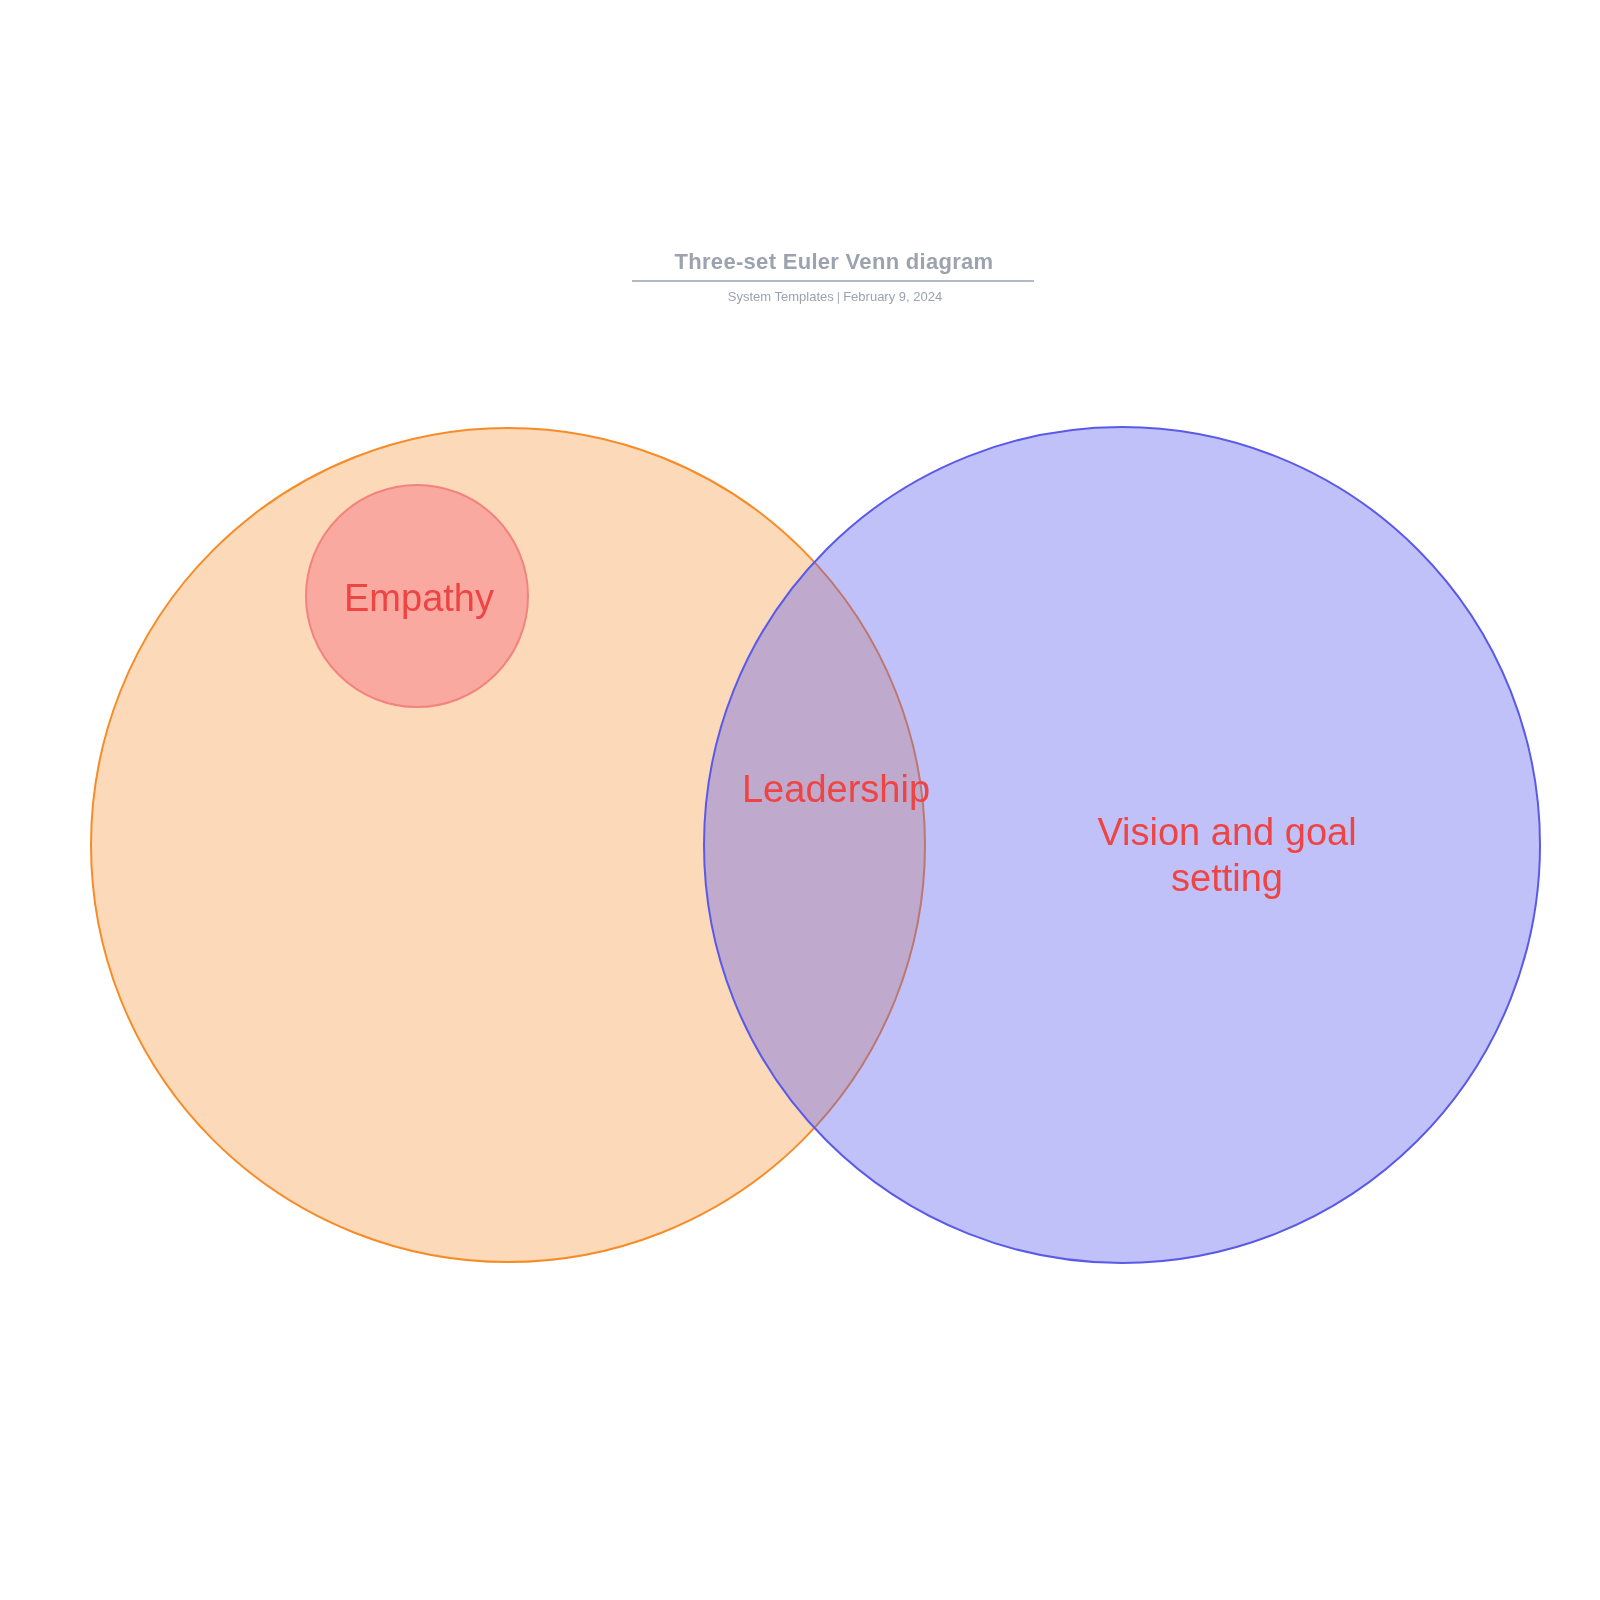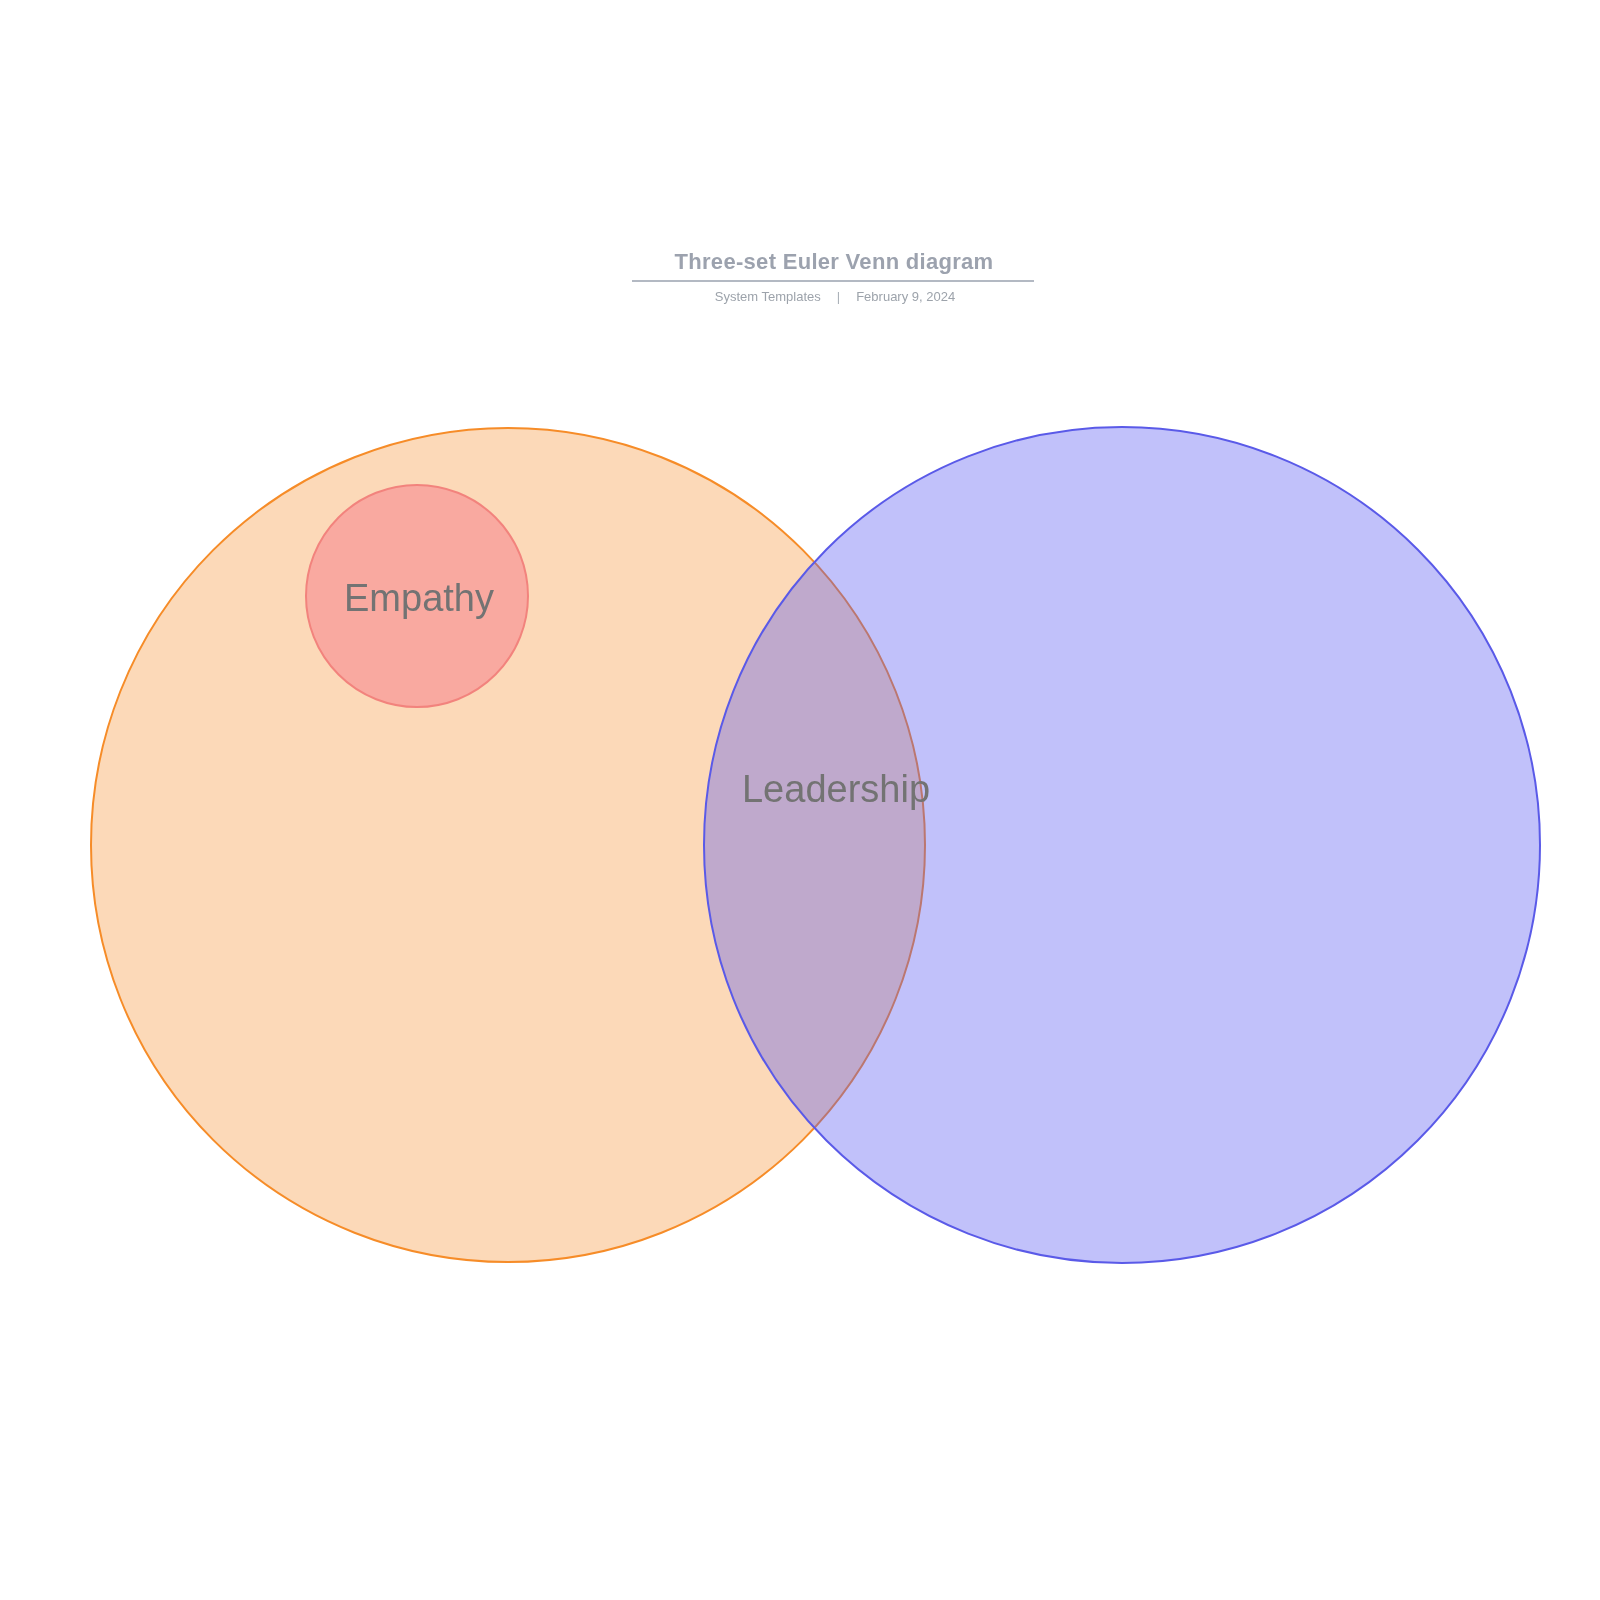--- a/index.html
+++ b/index.html
@@ -43,32 +43,32 @@
     height: 2px;
     background: #b3b9c3;
   }
   .subtitle {
     position: absolute;
     left: 835px;
     top: 296px;
     transform: translate(-50%, -50%);
     display: flex;
     align-items: flex-start;
-    gap: 16px;
+    gap: 3px;
     font-size: 13px;
     color: #9da3ab;
     white-space: nowrap;
   }
   .subtitle .sep { color: #aab0b8; }
   .label {
     position: absolute;
     transform: translate(-50%, -50%);
     font-size: 38px;
     line-height: 46px;
-    color: #737373;
+    color: #ef4444;
     text-align: center;
     white-space: nowrap;
   }
   .label-communication { left: 470px; top: 834px; }
   .label-leadership    { left: 836px; top: 789px; }
   .label-vision        { left: 1227px; top: 855px; }
   .label-empathy       { left: 419px; top: 598px; }
 </style>
 </head>
 <body>
@@ -90,16 +90,20 @@
 
   <div class="subtitle">
     <span>System Templates</span>
     <span class="sep">|</span>
     <span>February 9, 2024</span>
   </div>
 
 
   <div class="label label-leadership">Leadership</div>
 
+  <div class="label label-vision">
+    <div>Vision and goal</div>
+    <div>setting</div>
+  </div>
 
   <div class="label label-empathy">Empathy</div>
 
 </div>
 
 </body></html>

